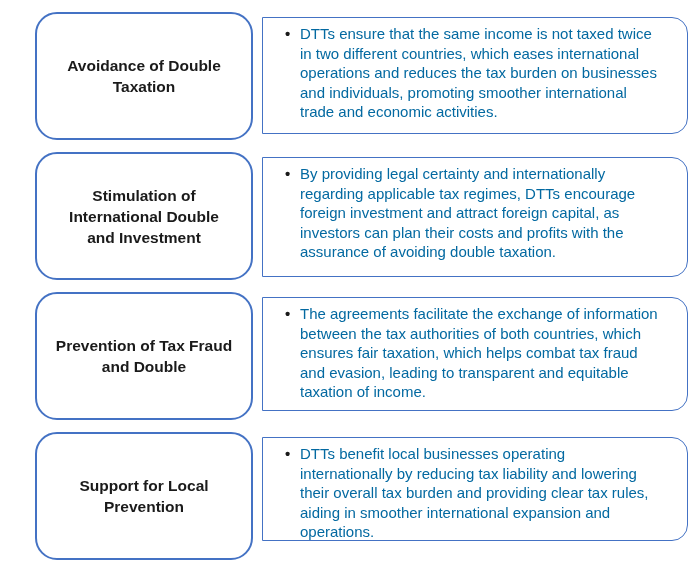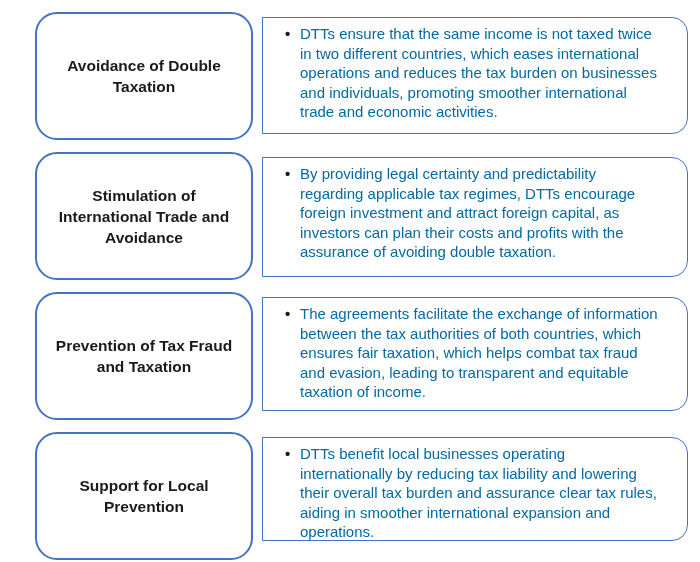--- a/index.html
+++ b/index.html
@@ -95,47 +95,47 @@
     <div class="desc-box">
       <div class="bullet-item">
         <span class="bullet-glyph">•</span>
         <span class="desc-text">DTTs ensure that the same income is not taxed twice in two different countries, which eases international operations and reduces the tax burden on businesses and individuals, promoting smoother international trade and economic activities.</span>
       </div>
     </div>
   </div>
 
   <div class="row r2">
     <div class="label-box">
-      <span class="label-text">Stimulation of International Trade and Avoidance</span>
+      <span class="label-text">Stimulation of International Double and Investment</span>
     </div>
     <div class="desc-box">
       <div class="bullet-item">
         <span class="bullet-glyph">•</span>
-        <span class="desc-text">By providing legal certainty and predictability regarding applicable tax regimes, DTTs encourage foreign investment and attract foreign capital, as investors can plan their costs and profits with the assurance of avoiding double taxation.</span>
+        <span class="desc-text">By providing legal certainty and internationally regarding applicable tax regimes, DTTs encourage foreign investment and attract foreign capital, as investors can plan their costs and profits with the assurance of avoiding double taxation.</span>
       </div>
     </div>
   </div>
 
   <div class="row r3">
     <div class="label-box">
-      <span class="label-text">Prevention of Tax Fraud and Taxation</span>
+      <span class="label-text">Prevention of Tax Fraud and Double</span>
     </div>
     <div class="desc-box">
       <div class="bullet-item">
         <span class="bullet-glyph">•</span>
         <span class="desc-text">The agreements facilitate the exchange of information between the tax authorities of both countries, which ensures fair taxation, which helps combat tax fraud and evasion, leading to transparent and equitable taxation of income.</span>
       </div>
     </div>
   </div>
 
   <div class="row r4">
     <div class="label-box">
       <span class="label-text">Support for Local Prevention</span>
     </div>
     <div class="desc-box">
       <div class="bullet-item">
         <span class="bullet-glyph">•</span>
-        <span class="desc-text">DTTs benefit local businesses operating internationally by reducing tax liability and lowering their overall tax burden and assurance clear tax rules, aiding in smoother international expansion and operations.</span>
+        <span class="desc-text">DTTs benefit local businesses operating internationally by reducing tax liability and lowering their overall tax burden and providing clear tax rules, aiding in smoother international expansion and operations.</span>
       </div>
     </div>
   </div>
 
 </div>
 
 </body></html>

